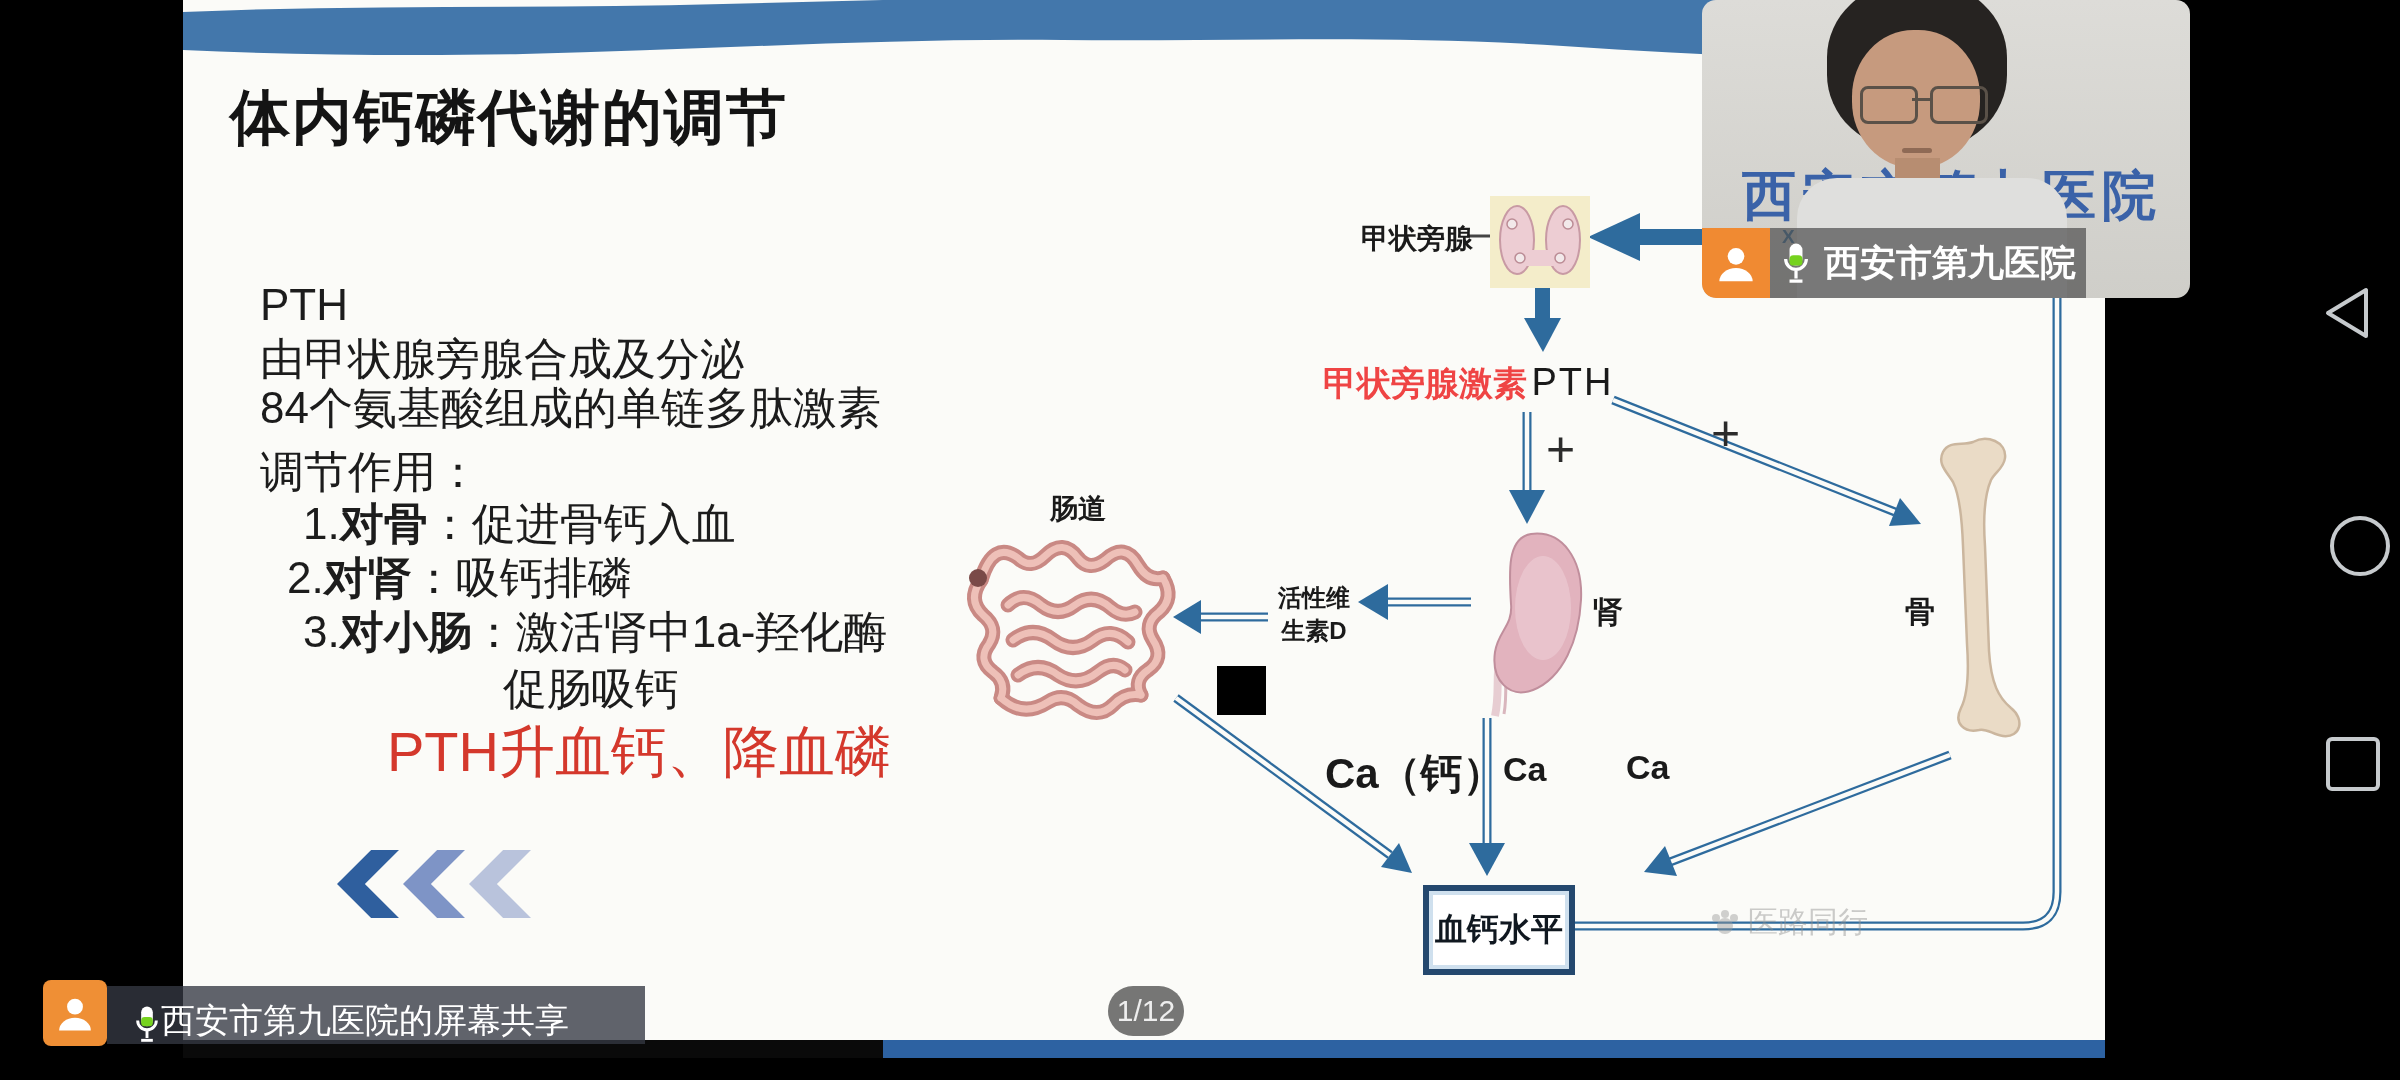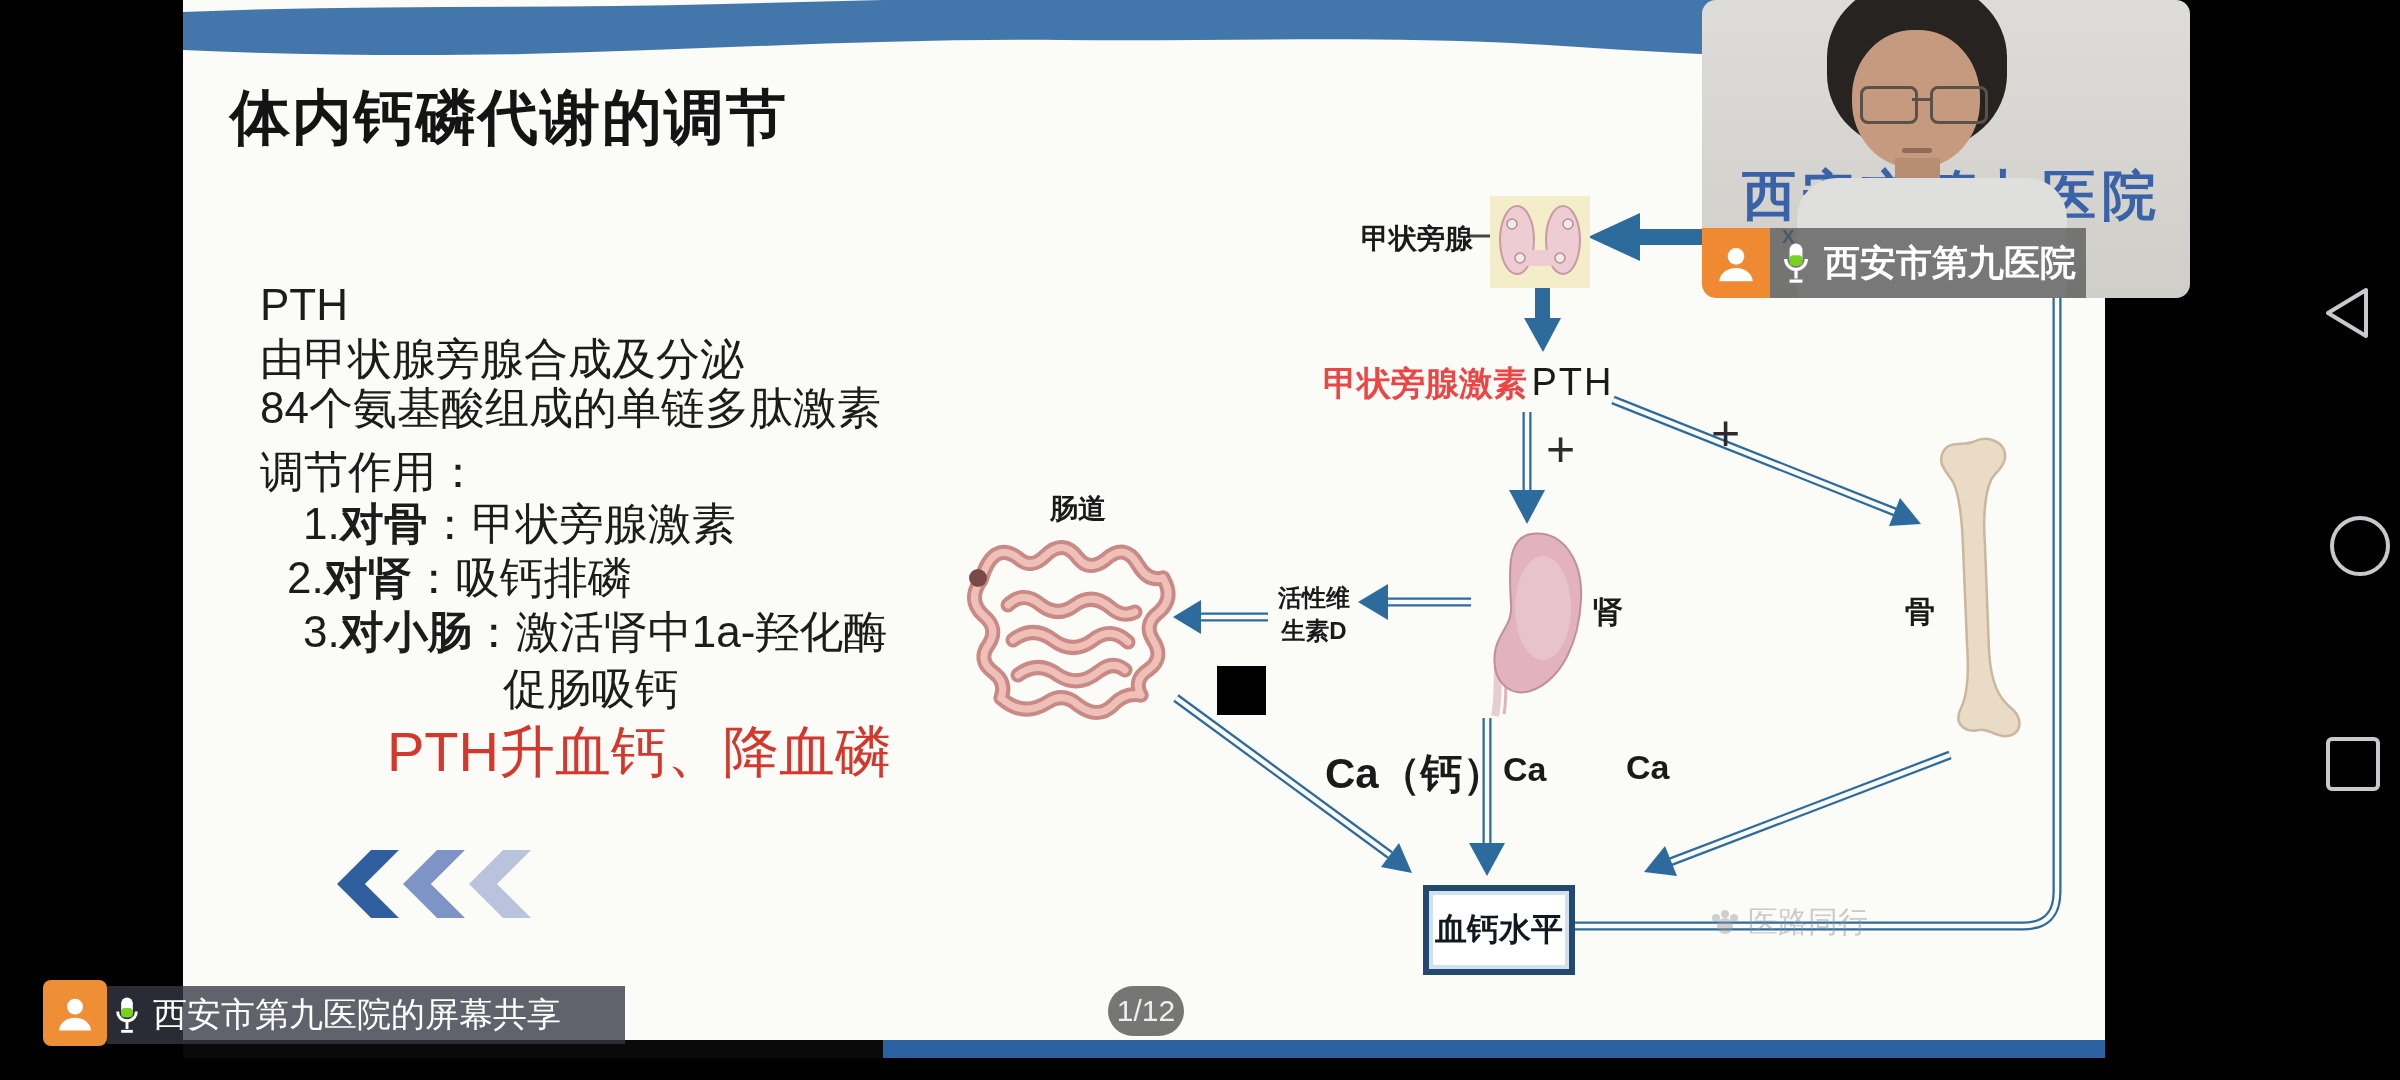--- a/index.html
+++ b/index.html
@@ -28,21 +28,21 @@
   .wall-cn{font-size:54px;font-weight:700;color:#3a62a8;letter-spacing:6px;white-space:nowrap;}
   .wall-en{font-size:19px;font-weight:700;color:#2f6da0;letter-spacing:3px;white-space:nowrap;}
   .cam-tag{position:absolute;left:0;top:228px;height:70px;display:flex;align-items:stretch;}
   .tag-orange{width:68px;background:#f08a32;border-radius:0 0 0 14px;display:flex;align-items:center;justify-content:center;}
   .tag-gray{width:306px;background:rgba(80,80,80,.72);display:flex;align-items:center;gap:12px;padding-left:10px;}
   .tag-text{color:#fff;font-size:36px;font-weight:700;white-space:nowrap;}
   
   .share-orange{position:absolute;left:43px;top:980px;width:64px;height:66px;background:#ef8f35;border-radius:8px;
                 display:flex;align-items:center;justify-content:center;}
   .share-bar{position:absolute;left:107px;top:986px;width:512px;height:58px;background:rgba(52,56,66,.78);
-             display:flex;align-items:center;gap:12px;padding-left:6px;}
+             display:flex;align-items:flex-end;padding-left:26px;}
   .share-text{color:#fff;font-size:34px;white-space:nowrap;}
   .page-badge{position:absolute;left:1108px;top:986px;width:76px;height:50px;border-radius:26px;
               background:rgba(30,30,30,.6);display:flex;align-items:center;justify-content:center;
               color:#eee;font-size:30px;}
   
   .nav-circle{position:absolute;left:2330px;top:516px;width:52px;height:52px;border:4px solid #c6cacd;border-radius:50%;}
   .nav-square{position:absolute;left:2326px;top:737px;width:46px;height:46px;border:4px solid #c6cacd;border-radius:6px;}
 </style>
 </head>
 <body>
@@ -54,21 +54,21 @@
     <svg class="abs" style="left:0;top:0;" width="1922" height="80" viewBox="0 0 1922 80">
       <path d="M0,12 C180,4 360,9 540,4 L700,0 L1922,0 L1922,52 C1750,66 1560,58 1380,46 C1200,34 1040,42 880,40 C700,38 520,50 340,54 C230,56 110,55 0,50 Z" fill="#4377ab"></path>
     </svg>
 
     <div class="abs slide-title" style="left:47px;top:78px;">体内钙磷代谢的调节</div>
 
     <div class="abs bodyline" style="left:77px;top:280px;">PTH</div>
     <div class="abs bodyline" style="left:77px;top:330px;">由甲状腺旁腺合成及分泌</div>
     <div class="abs bodyline" style="left:77px;top:379px;">84个氨基酸组成的单链多肽激素</div>
     <div class="abs bodyline" style="left:77px;top:443px;">调节作用：</div>
-    <div class="abs bodyline" style="left:120px;top:495px;"><span>1.</span><b>对骨</b><span>：甲状旁腺激素</span></div>
+    <div class="abs bodyline" style="left:120px;top:495px;"><span>1.</span><b>对骨</b><span>：促进骨钙入血</span></div>
     <div class="abs bodyline" style="left:104px;top:549px;"><span>2.</span><b>对肾</b><span>：吸钙排磷</span></div>
     <div class="abs bodyline" style="left:120px;top:603px;"><span>3.</span><b>对小肠</b><span>：激活肾中1a-羟化酶</span></div>
     <div class="abs bodyline" style="left:320px;top:660px;">促肠吸钙</div>
     <div class="abs redline" style="left:204px;top:715px;">PTH升血钙、降血磷</div>
 
     <div class="abs chev" style="left:154px;top:850px;background:#2f5f9e;"></div>
     <div class="abs chev" style="left:220px;top:850px;background:#7e94c6;"></div>
     <div class="abs chev" style="left:286px;top:850px;background:#b9c3dc;"></div>
 
     <svg class="abs" style="left:0;top:0;" width="1922" height="1058" viewBox="0 0 1922 1058">

